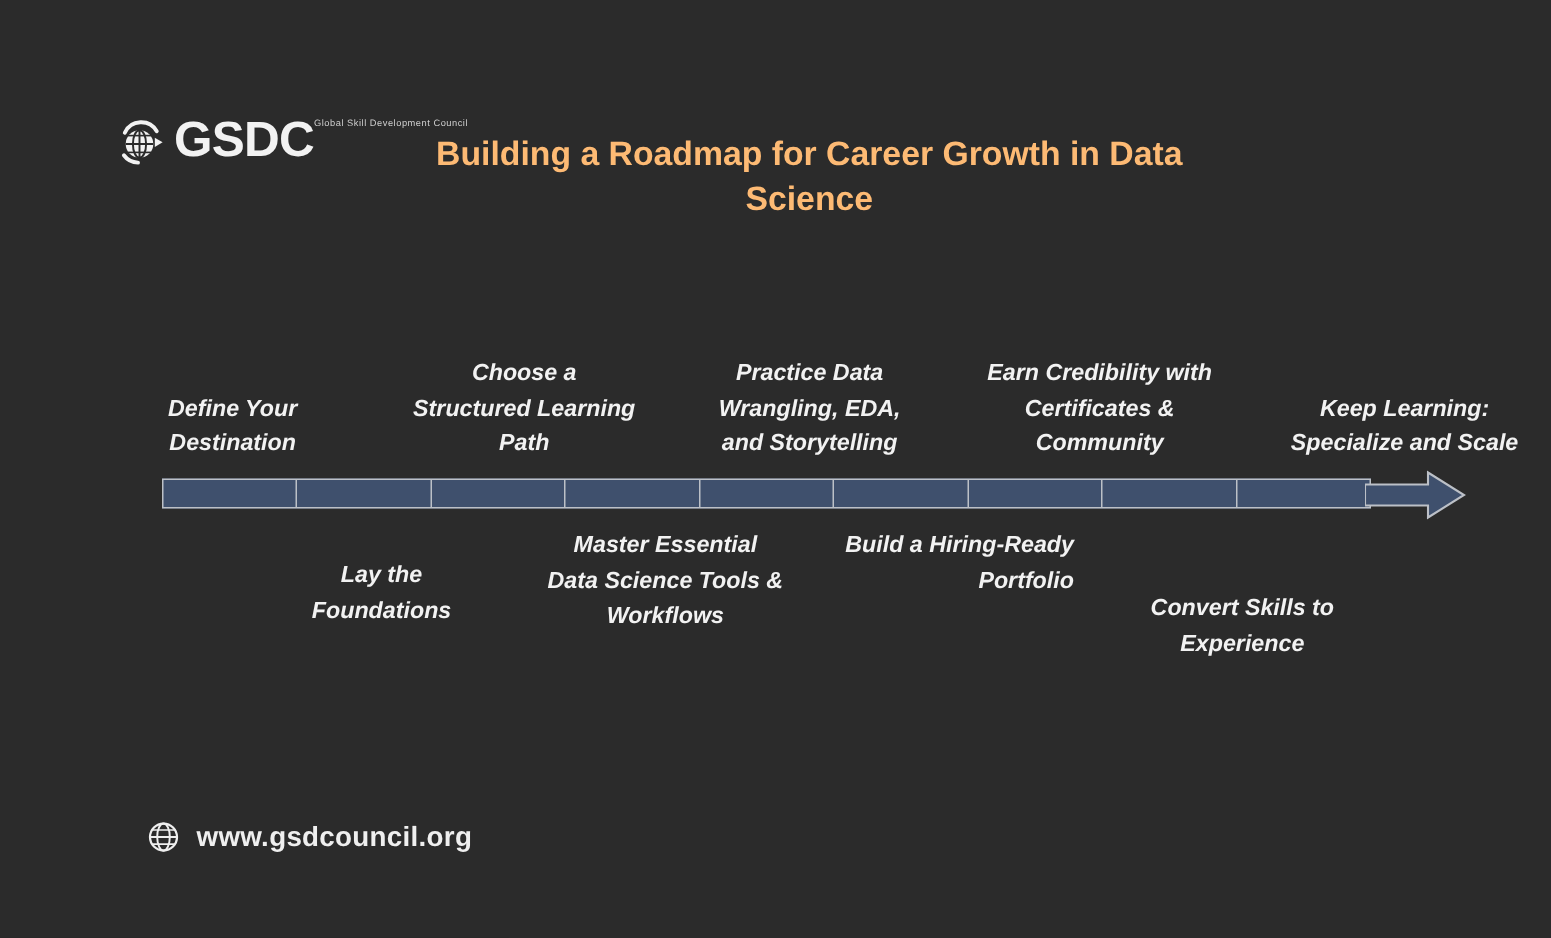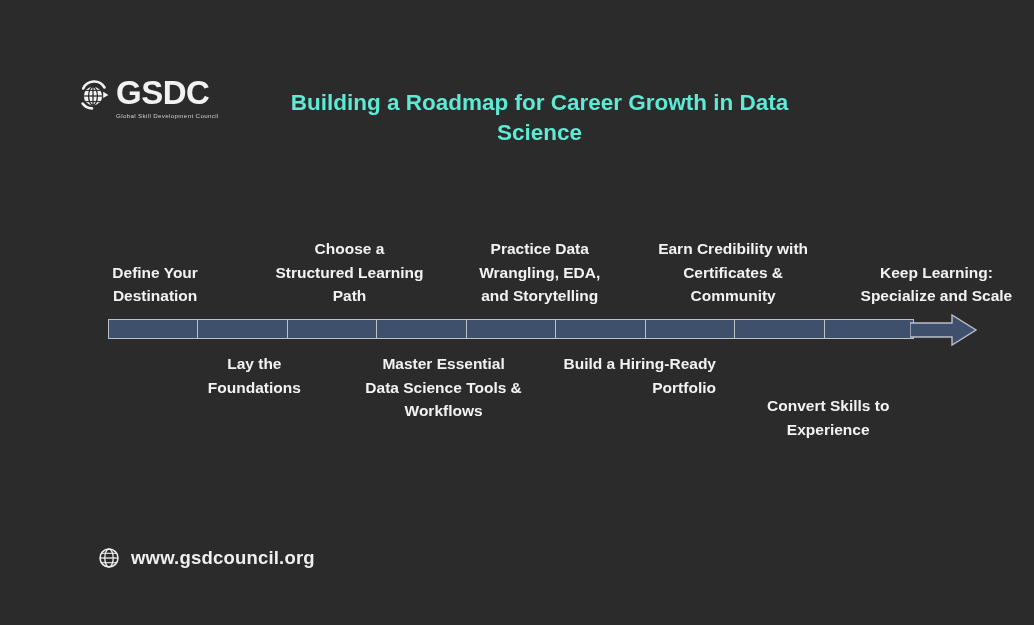--- a/index.html
+++ b/index.html
@@ -14,52 +14,53 @@
     width:1034px; height:625px;
     background:#2b2b2b;
   }
 
   
   .logo-block {
     position:absolute; left:78px; top:76px;
     display:flex; align-items:flex-start; gap:4px;
   }
   .logo-mark { width:34px; height:36px; flex:0 0 auto; margin-top:2px; }
-  .logo-textwrap { display:flex; flex-direction:column; }
+  .logo-textwrap { display:flex; flex-direction:row; }
   .logo-word {
     font-size:33px; font-weight:bold; color:#f2f2f2;
     letter-spacing:-0.5px; line-height:1.0;
   }
   .logo-tagline {
     font-size:6.2px; color:#cfcfcf; letter-spacing:0.35px;
     margin-top:3px; white-space:nowrap;
   }
 
   
   .title {
     position:absolute; left:263px; top:88px; width:553px;
     text-align:center;
-    font-size:22.5px; font-weight:bold; color:#5eead4;
+    font-size:22.5px; font-weight:bold; color:#fdba74;
     line-height:1.33;
   }
 
   
   .timeline { position:absolute; left:0; top:0; width:1034px; height:625px; pointer-events:none; }
 
   .labels-top, .labels-bottom {
     position:absolute; left:0; width:1034px;
   }
   .labels-top { top:196px; height:112px; }
   .labels-bottom { top:352px; height:110px; }
 
   .tl-label {
     position:absolute;
     text-align:center;
     font-size:15.5px; font-weight:bold; color:#f2f2f2;
     line-height:1.52;
+    font-style:italic;
   }
   .tl-label.top { bottom:0; }
   .tl-label.bottom { top:0; }
 
   
   .bar-wrap {
     position:absolute; left:108px; top:317px;
     width:868px; height:26px;
   }
   .bar-body {
@@ -118,21 +119,21 @@
   <div class="timeline">
 
     <div class="labels-top">
         <div class="tl-label top" style="width: 150px; left: 80.1px;">Define Your Destination</div>
         <div class="tl-label top" style="width: 150px; left: 274.492px;">Choose a Structured Learning Path</div>
         <div class="tl-label top" style="width: 152px; left: 463.748px;">Practice Data Wrangling, EDA, and Storytelling</div>
         <div class="tl-label top" style="width: 154px; left: 656.106px;">Earn Credibility with Certificates &amp; Community</div>
         <div class="tl-label top" style="width: 156px; left: 846.396px; margin-left: 12px;">Keep Learning: Specialize and Scale</div>
       </div>
     <div class="labels-bottom">
-        <div class="tl-label bottom" style="width: 150px; left: 179.364px;">Lay the Foundations</div>
+        <div class="tl-label bottom" style="width: 150px; left: 179.364px; margin-top: 20px;">Lay the Foundations</div>
         <div class="tl-label bottom" style="width: 160px; left: 363.586px;">Master Essential Data Science Tools &amp; Workflows</div>
         <div class="tl-label bottom" style="width: 156px; left: 559.978px; text-align: right;">Build a Hiring-Ready Portfolio</div>
         <div class="tl-label bottom" style="width: 156px; left: 750.234px; margin-top: 42px;">Convert Skills to Experience</div>
       </div>
 
     <div class="bar-wrap">
       <div class="bar-body">
           <div class="bar-seg"></div>
           <div class="bar-seg"></div>
           <div class="bar-seg"></div>

